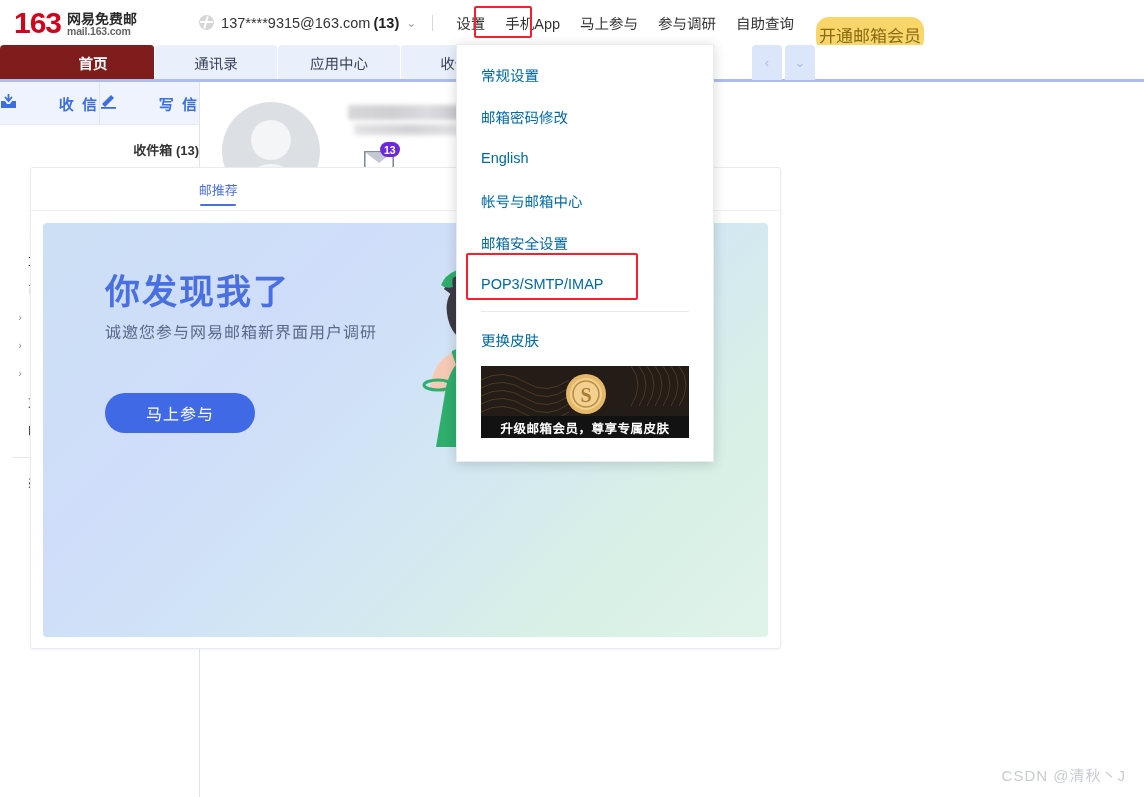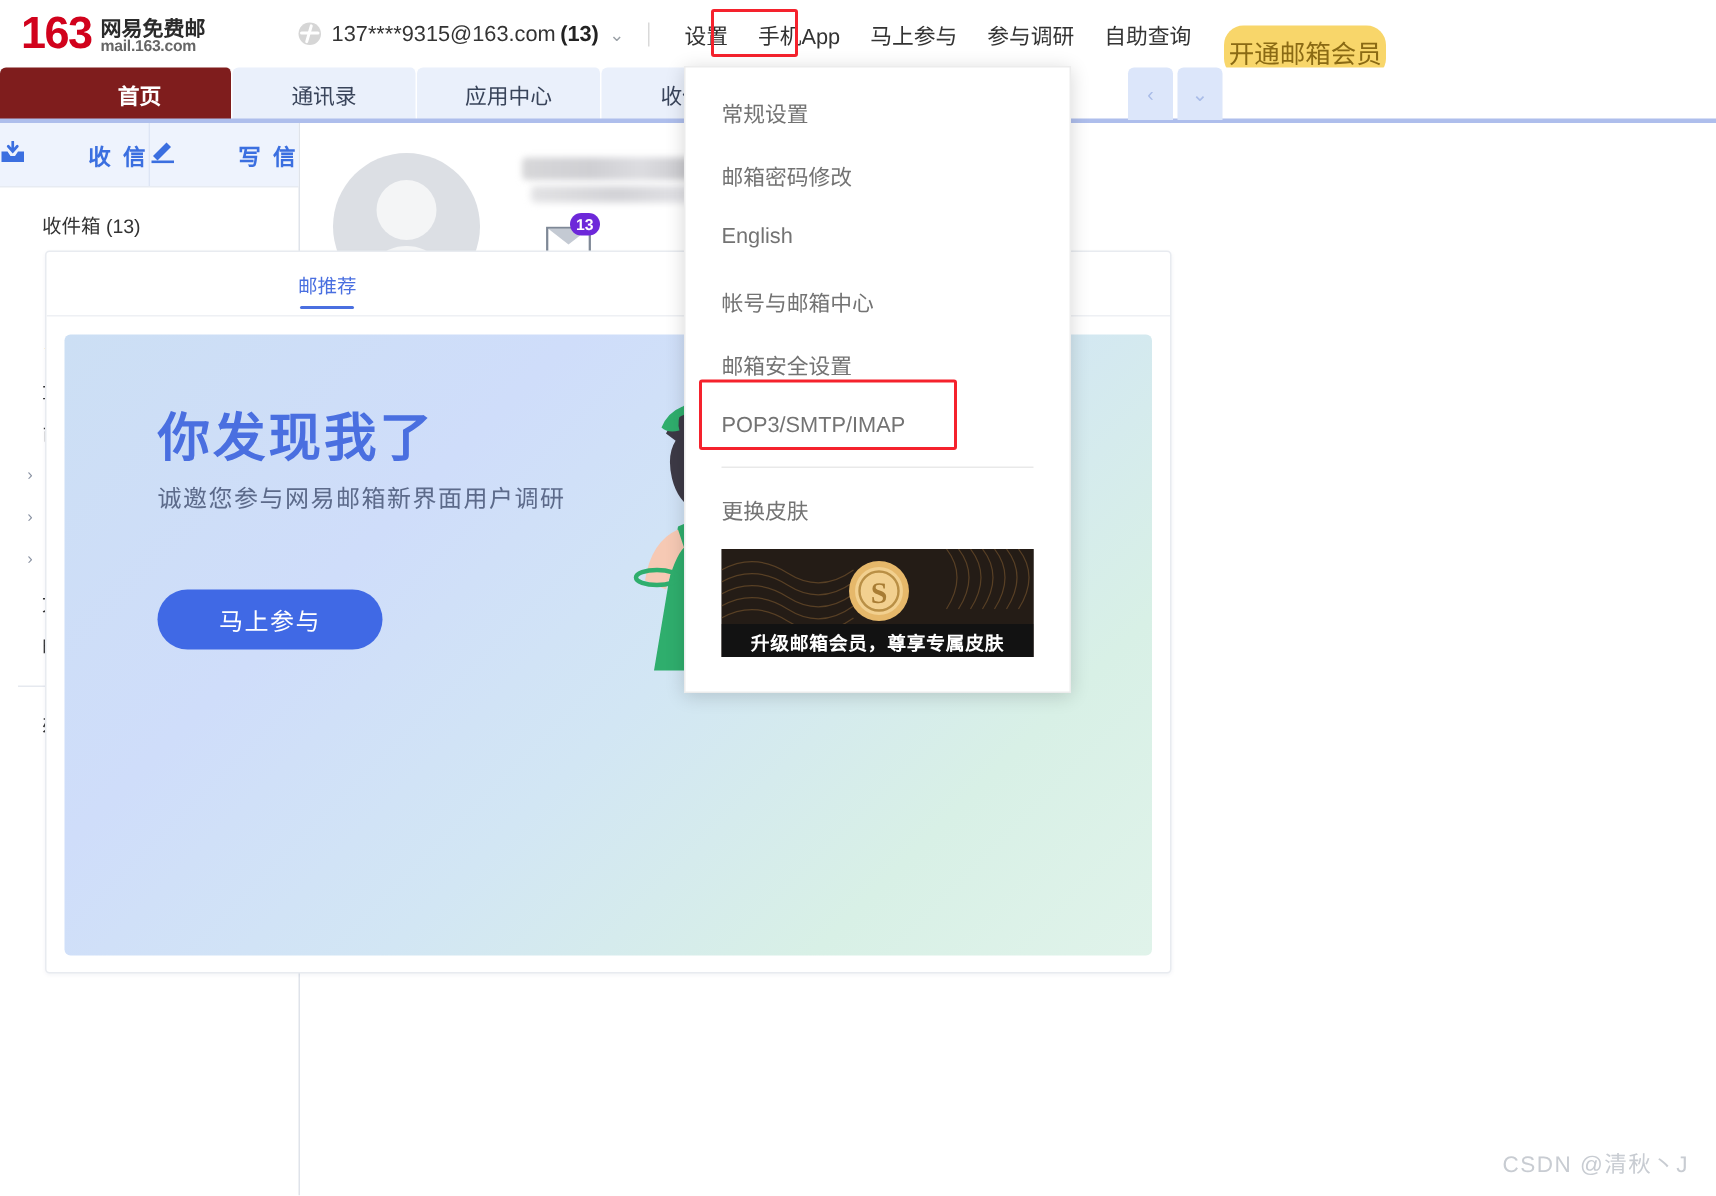--- a/index.html
+++ b/index.html
@@ -198,21 +198,21 @@
   .illus { position:absolute; right:0px; top:0px; width:360px; height:100%; }
 
   
   .menu {
     position:absolute; left:456px; top:44px; width:258px; height:418px;
     background:#fff; box-shadow:0 2px 12px rgba(0,0,0,.16);
     border:1px solid #ececec; box-sizing:border-box; z-index:50;
   }
   .mi {
     height:42px; display:flex; align-items:center; padding-left:24px;
-    font-size:14.5px; color:#737373; cursor:pointer; box-sizing:border-box;
+    font-size:14.5px; color:#0369a1; cursor:pointer; box-sizing:border-box;
   }
   .mi.first { margin-top:8px; }
   .mi.highlighted { position:relative; }
   .menu-hl-box {
     position:absolute; left:466px; top:253px; width:172px; height:47px;
     border:2.5px solid #f5222d; border-radius:2px; box-sizing:border-box;
     z-index:60; pointer-events:none;
   }
   .mi-sep { height:1px; background:#e9e9e9; margin:6px 24px 6px 24px; }
   .skin-banner {
@@ -295,21 +295,21 @@
           <svg width="17" height="15" viewBox="0 0 17 15">
             <path d="M2 10 L11 1 L14 4 L5 13 Z" fill="#3b6fe0"></path>
             <rect x="1" y="13" width="15" height="1.8" fill="#3b6fe0"></rect>
           </svg>
         </span>
         <span>写 信</span>
       </div>
     </div>
 
     <div class="folders">
-      <div class="frow" style="font-weight:normal;padding-left:28px;">
+      <div class="frow" style="font-weight:bold;padding-left:28px;justify-content:flex-end;">
         <span>收件箱 (13)</span>
       </div>
       <div class="frow indent">
         <span class="ftw flag-ico">
           <svg width="12" height="13" viewBox="0 0 12 13">
               <path d="M1 0 L1 13" stroke="#e8392d" stroke-width="1.5"></path>
               <path d="M2 1 L10 1 L8 4 L10 7 L2 7 Z" fill="#e8392d"></path>
             </svg>
         </span>
         <span>红旗邮件</span>

